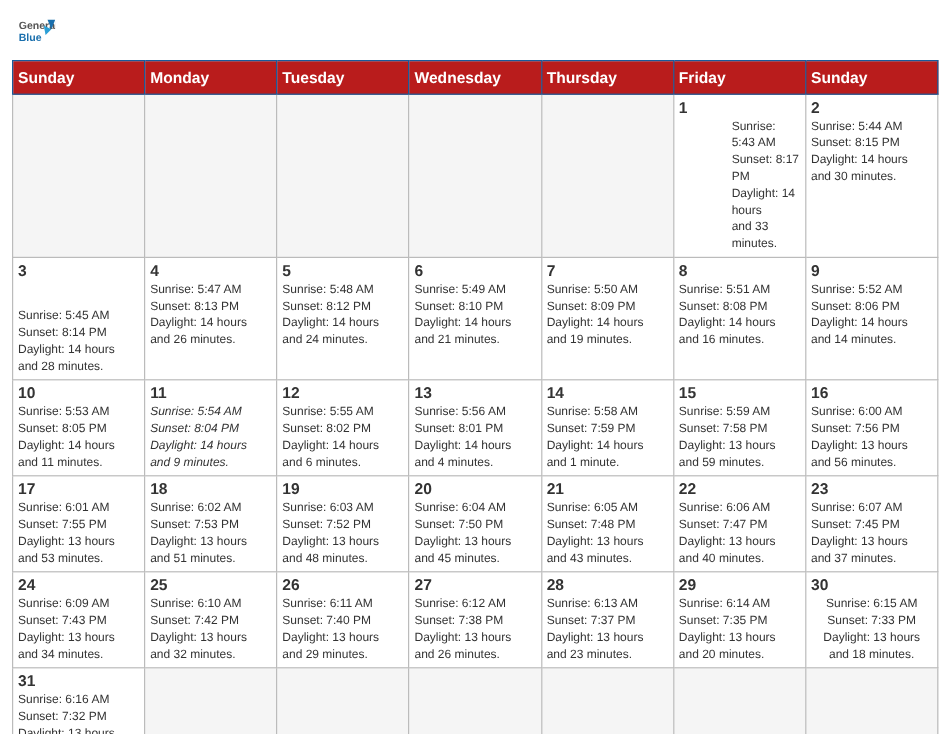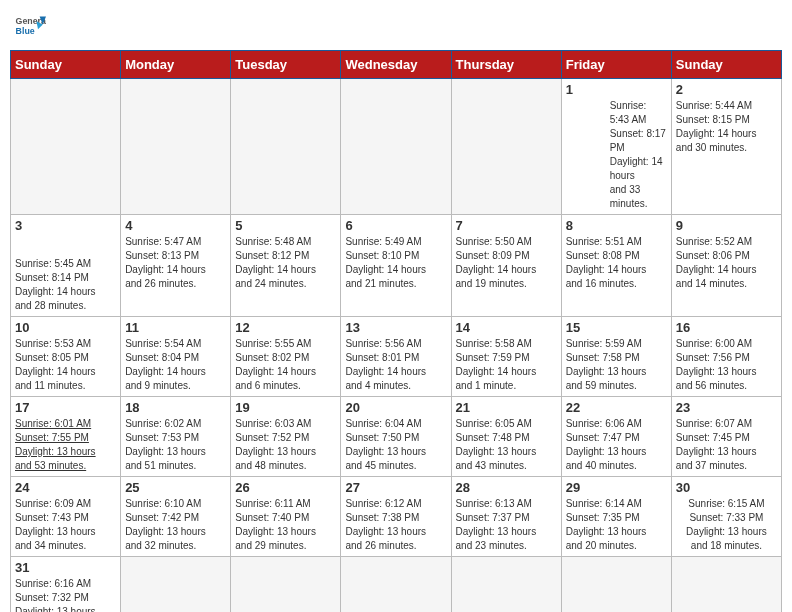--- a/index.html
+++ b/index.html
@@ -183,21 +183,21 @@
       <tr>
         <td>
           <span class="day-number">10</span>
           <div class="day-info" style="white-space: pre-line;">Sunrise: 5:53 AM
 Sunset: 8:05 PM
 Daylight: 14 hours
 and 11 minutes.</div>
         </td>
         <td>
           <span class="day-number">11</span>
-          <div class="day-info" style="white-space: pre-line;">Sunrise: 5:54 AM
+          <div class="day-info" style="white-space: pre-line; font-style: italic;">Sunrise: 5:54 AM
 Sunset: 8:04 PM
 Daylight: 14 hours
 and 9 minutes.</div>
         </td>
         <td>
           <span class="day-number">12</span>
           <div class="day-info" style="white-space: pre-line;">Sunrise: 5:55 AM
 Sunset: 8:02 PM
 Daylight: 14 hours
 and 6 minutes.</div>
@@ -227,21 +227,21 @@
           <span class="day-number">16</span>
           <div class="day-info" style="white-space: pre-line;">Sunrise: 6:00 AM
 Sunset: 7:56 PM
 Daylight: 13 hours
 and 56 minutes.</div>
         </td>
       </tr>
       <tr>
         <td>
           <span class="day-number">17</span>
-          <div class="day-info" style="white-space: pre-line; text-decoration: underline;">Sunrise: 6:01 AM
+          <div class="day-info" style="white-space: pre-line;">Sunrise: 6:01 AM
 Sunset: 7:55 PM
 Daylight: 13 hours
 and 53 minutes.</div>
         </td>
         <td>
           <span class="day-number">18</span>
           <div class="day-info" style="white-space: pre-line;">Sunrise: 6:02 AM
 Sunset: 7:53 PM
 Daylight: 13 hours
 and 51 minutes.</div>

